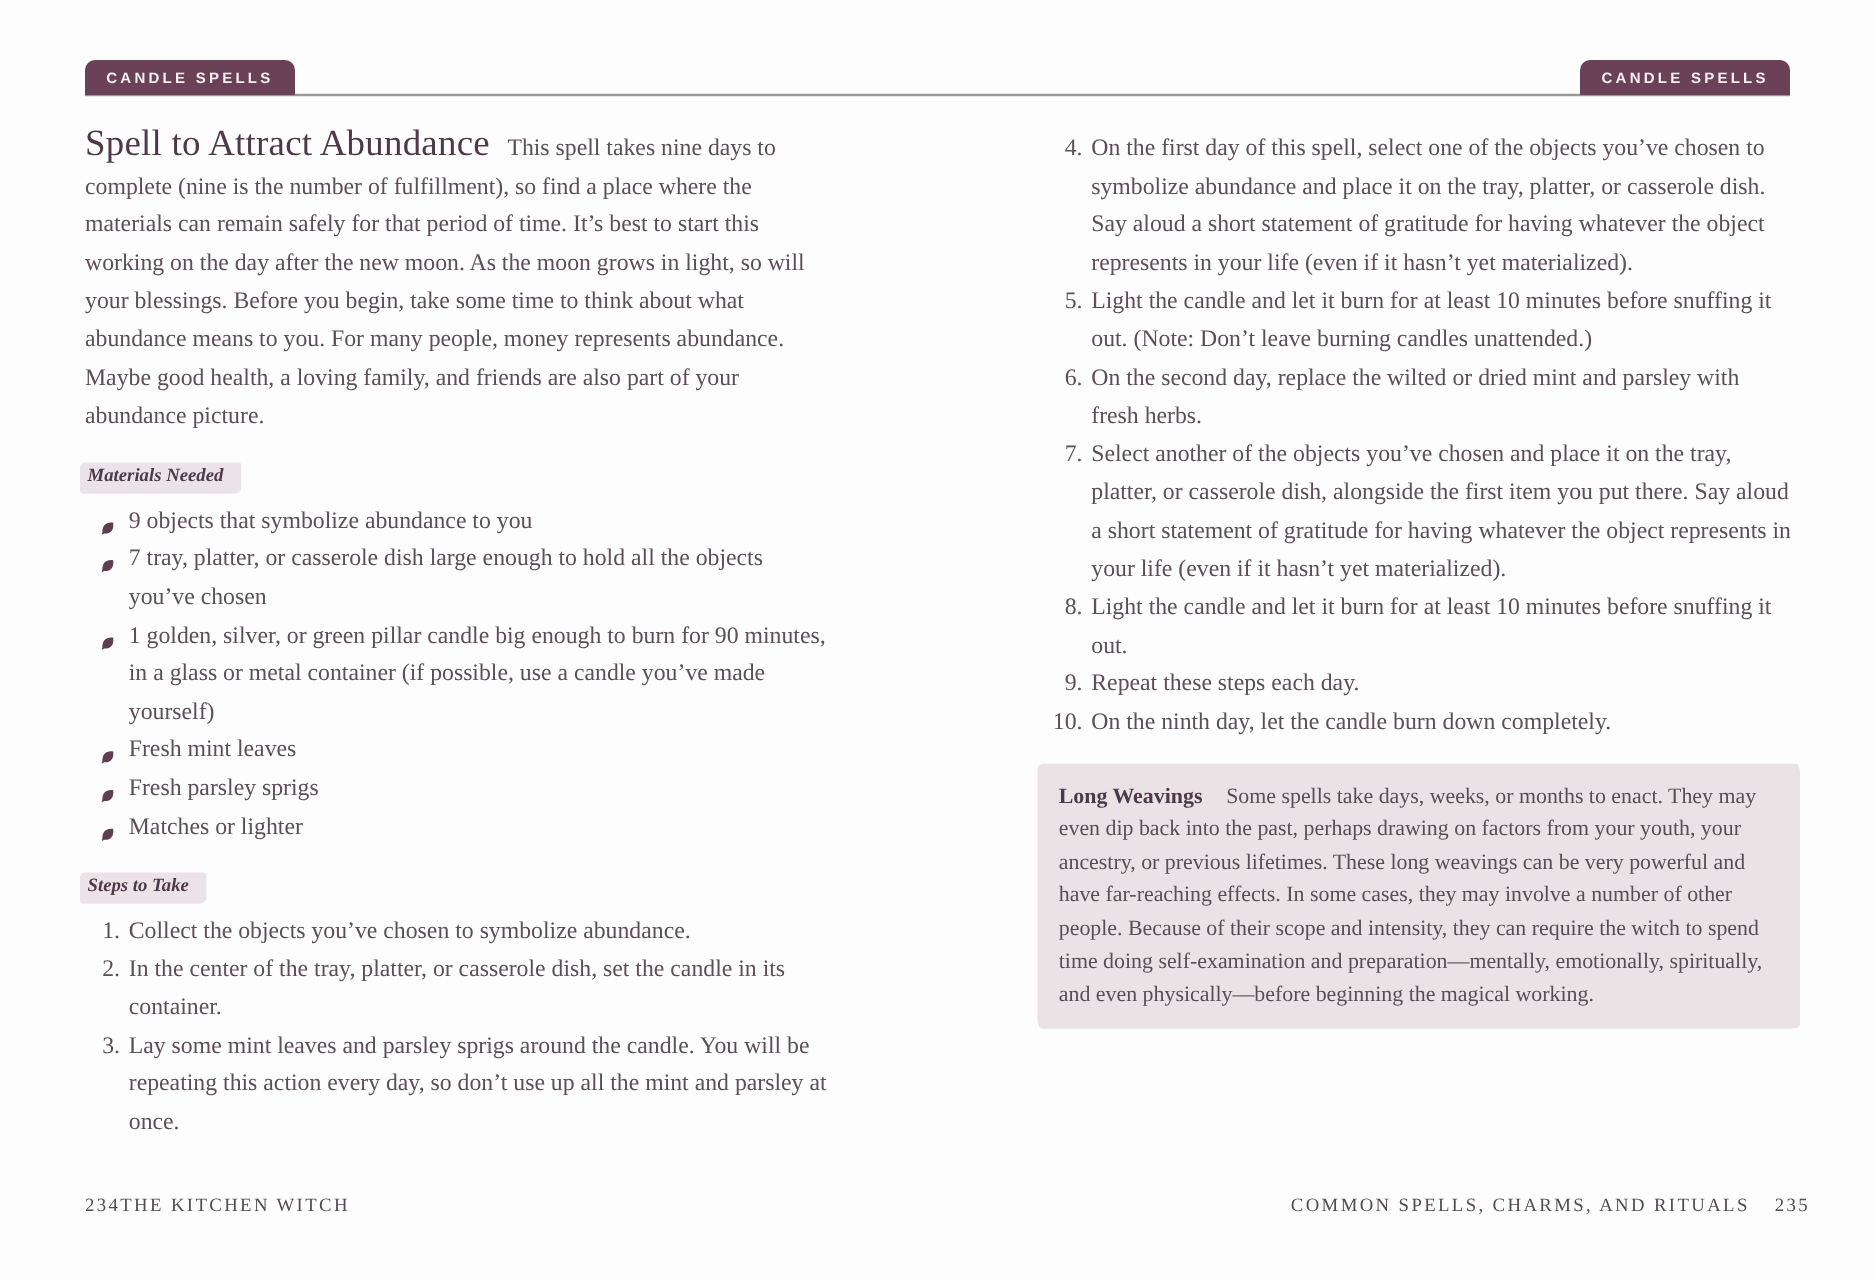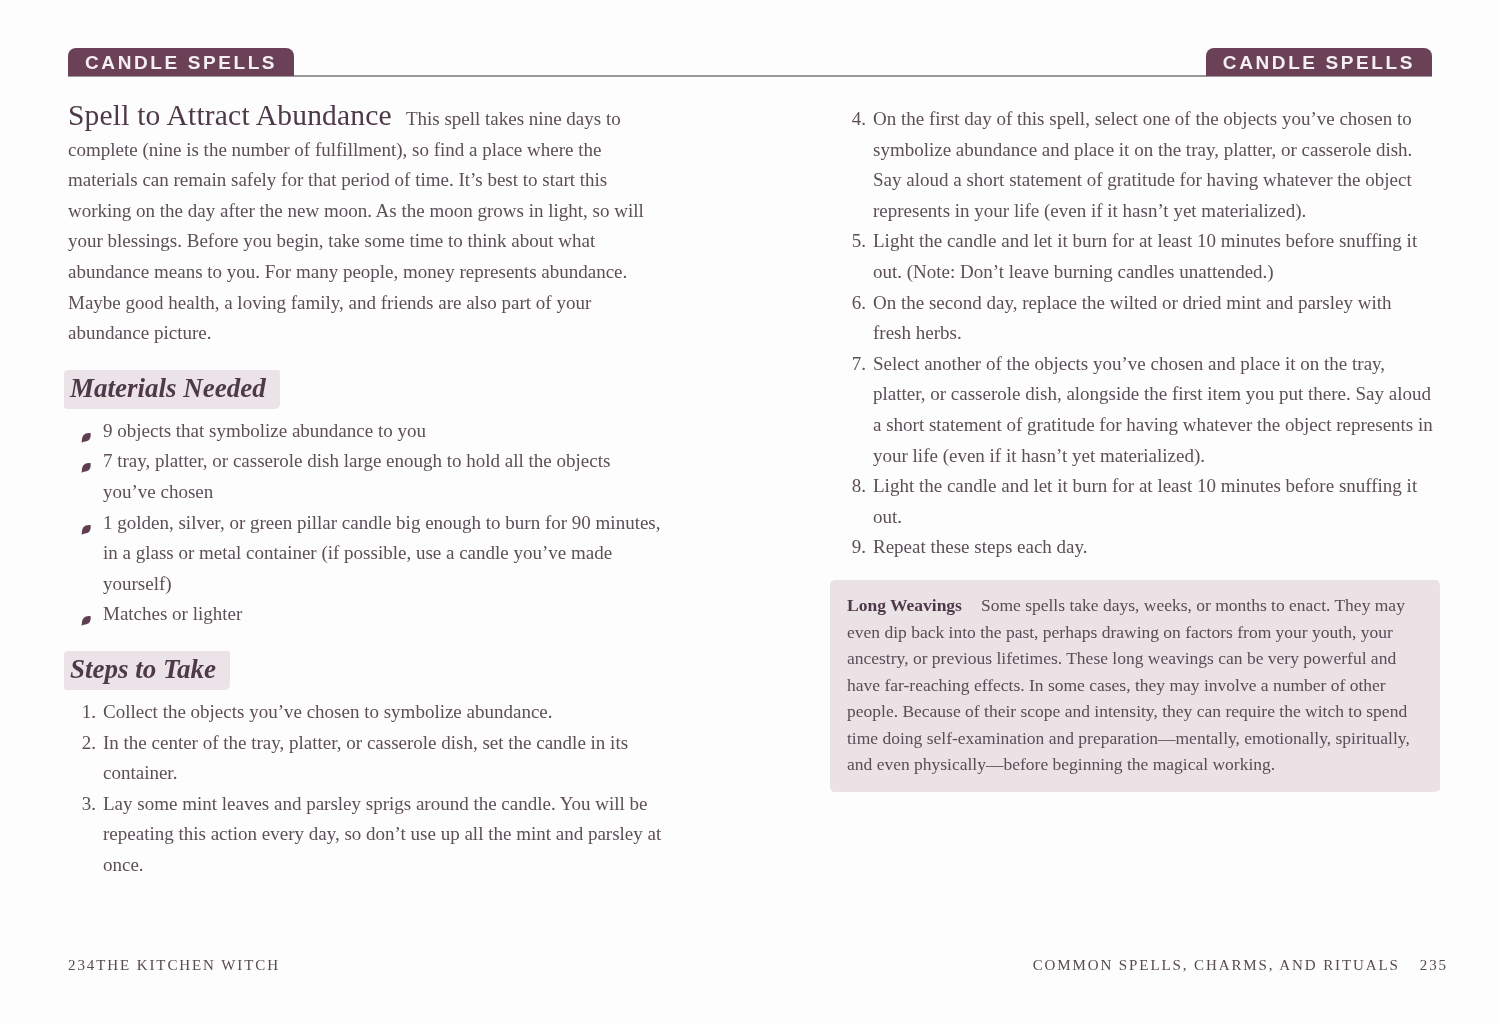--- a/index.html
+++ b/index.html
@@ -17,41 +17,41 @@
 
   
   .rule {
     position:absolute; top:75px; left:68px; width:1364px; height:2px;
     background:#9c989a; z-index:1;
   }
   .tab {
     position:absolute; top:48px; height:28px; line-height:29px;
     background:#6a4156; color:#f5eff2;
     font-family:"Liberation Sans", sans-serif;
-    font-weight:bold; font-size:19px; letter-spacing:2.6px;
+    font-weight:bold; font-size:12px; letter-spacing:2.6px;
     padding:0 17px; z-index:2;
     border-radius:8px 8px 0 0;
   }
   .tab-left { left:68px; }
   .tab-right { right:68px; }
 
   
   .page-left  { position:absolute; left:68px;  top:100px; width:598px; }
   .page-right { position:absolute; left:838px; top:100px; width:596px; }
 
   p.lead { margin:0; font-size:19px; line-height:30.6px; }
   .spell-title {
     font-size:29.5px; color:#4e3948; letter-spacing:0.2px;
     margin-right:14px;
   }
 
   .subhead-row { margin:21px 0 7px -4px; }
   .subhead {
     display:inline-block;
-    font-size:27px; font-weight:bold; font-style:italic;
+    font-size:15px; font-weight:bold; font-style:italic;
     color:#4e3948; background:#ece3e8;
     padding:3px 14px 5px 6px;
     border-radius:4px 2px 5px 3px;
   }
 
   ul.materials, ol.steps {
     list-style:none; margin:4px 0 0; padding:0;
     font-size:19px; line-height:30.6px;
   }
   ul.materials li { position:relative; padding-left:35px; }
@@ -128,21 +128,39 @@
   <li>
     <span class="leaf">
       <svg width="14" height="14" viewBox="0 0 16 16" aria-hidden="true">
         <path d="M13.2 2.4 C6.6 1.6 2.8 5.2 3.3 12.2 C10.4 13.2 14.2 9.4 13.2 2.4 Z" fill="#5f3e51"></path>
         <path d="M3.1 13.1 L8.2 8.1" stroke="#5f3e51" stroke-width="1.3" fill="none"></path>
       </svg>
     </span>
     <span class="mat-text">1 golden, silver, or green pillar candle big enough to burn for 90 minutes, in a glass or metal container (if possible, use a candle you’ve made yourself)</span>
   </li>
 
-
+  <li>
+    <span class="leaf">
+      <svg width="14" height="14" viewBox="0 0 16 16" aria-hidden="true">
+        <path d="M13.2 2.4 C6.6 1.6 2.8 5.2 3.3 12.2 C10.4 13.2 14.2 9.4 13.2 2.4 Z" fill="#5f3e51"></path>
+        <path d="M3.1 13.1 L8.2 8.1" stroke="#5f3e51" stroke-width="1.3" fill="none"></path>
+      </svg>
+    </span>
+    <span class="mat-text">Fresh mint leaves</span>
+  </li>
+
+  <li>
+    <span class="leaf">
+      <svg width="14" height="14" viewBox="0 0 16 16" aria-hidden="true">
+        <path d="M13.2 2.4 C6.6 1.6 2.8 5.2 3.3 12.2 C10.4 13.2 14.2 9.4 13.2 2.4 Z" fill="#5f3e51"></path>
+        <path d="M3.1 13.1 L8.2 8.1" stroke="#5f3e51" stroke-width="1.3" fill="none"></path>
+      </svg>
+    </span>
+    <span class="mat-text">Fresh parsley sprigs</span>
+  </li>
 
   <li>
     <span class="leaf">
       <svg width="14" height="14" viewBox="0 0 16 16" aria-hidden="true">
         <path d="M13.2 2.4 C6.6 1.6 2.8 5.2 3.3 12.2 C10.4 13.2 14.2 9.4 13.2 2.4 Z" fill="#5f3e51"></path>
         <path d="M3.1 13.1 L8.2 8.1" stroke="#5f3e51" stroke-width="1.3" fill="none"></path>
       </svg>
     </span>
     <span class="mat-text">Matches or lighter</span>
   </li>
@@ -196,20 +214,24 @@
   <li>
     <span class="num">8.</span>
     <span class="step-text">Light the candle and let it burn for at least 10 minutes before snuffing it out.</span>
   </li>
 
   <li>
     <span class="num">9.</span>
     <span class="step-text">Repeat these steps each day.</span>
   </li>
 
+  <li>
+    <span class="num">10.</span>
+    <span class="step-text">On the ninth day, let the candle burn down completely.</span>
+  </li>
 </ol>
 
     <aside class="callout"><span class="callout-title">Long Weavings</span><span>Some spells take days, weeks, or months to enact. They may even dip back into the past, perhaps drawing on factors from your youth, your ancestry, or previous lifetimes. These long weavings can be very powerful and have far-reaching effects. In some cases, they may involve a number of other people. Because of their scope and intensity, they can require the witch to spend time doing self-examination and preparation—mentally, emotionally, spiritually, and even physically—before beginning the magical working.</span></aside>
   </div>
 
   <div class="footer footer-left">
     <span class="pnum-left">234</span><span>THE KITCHEN WITCH</span>
   </div>
 
   <div class="footer footer-right">

